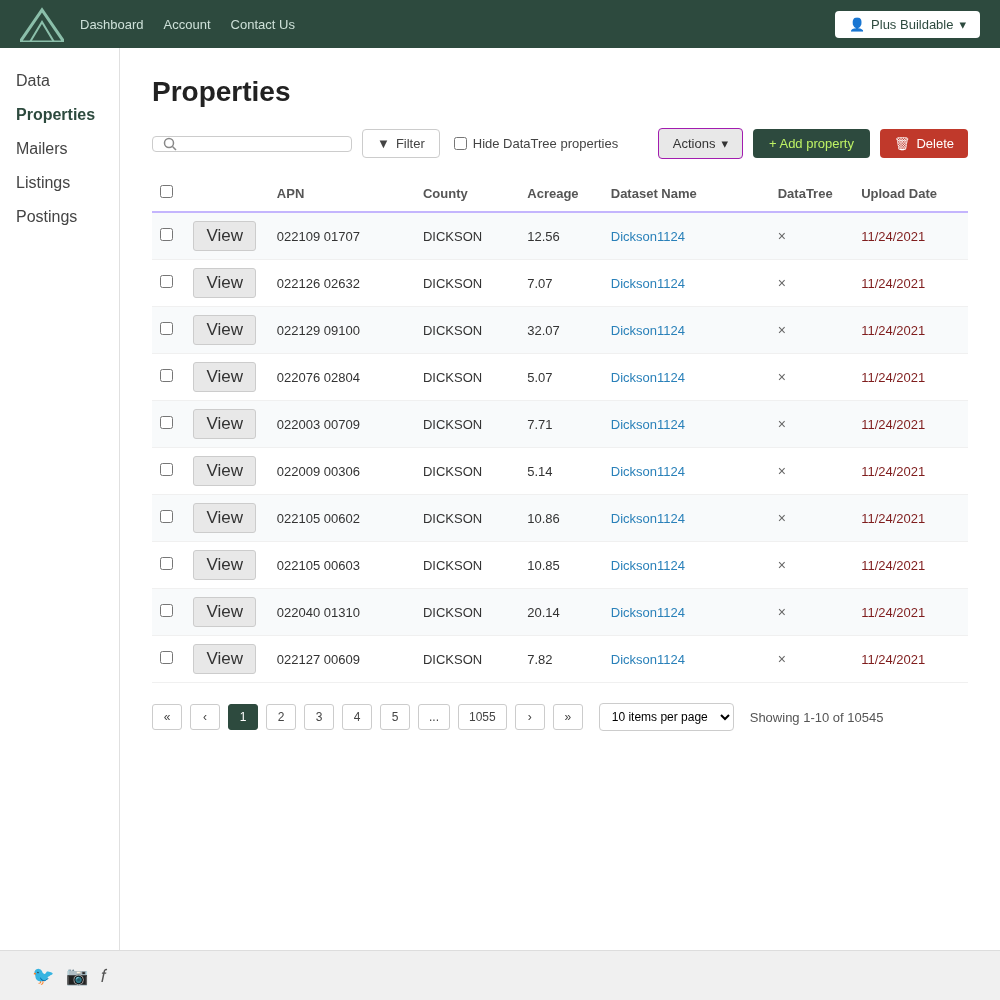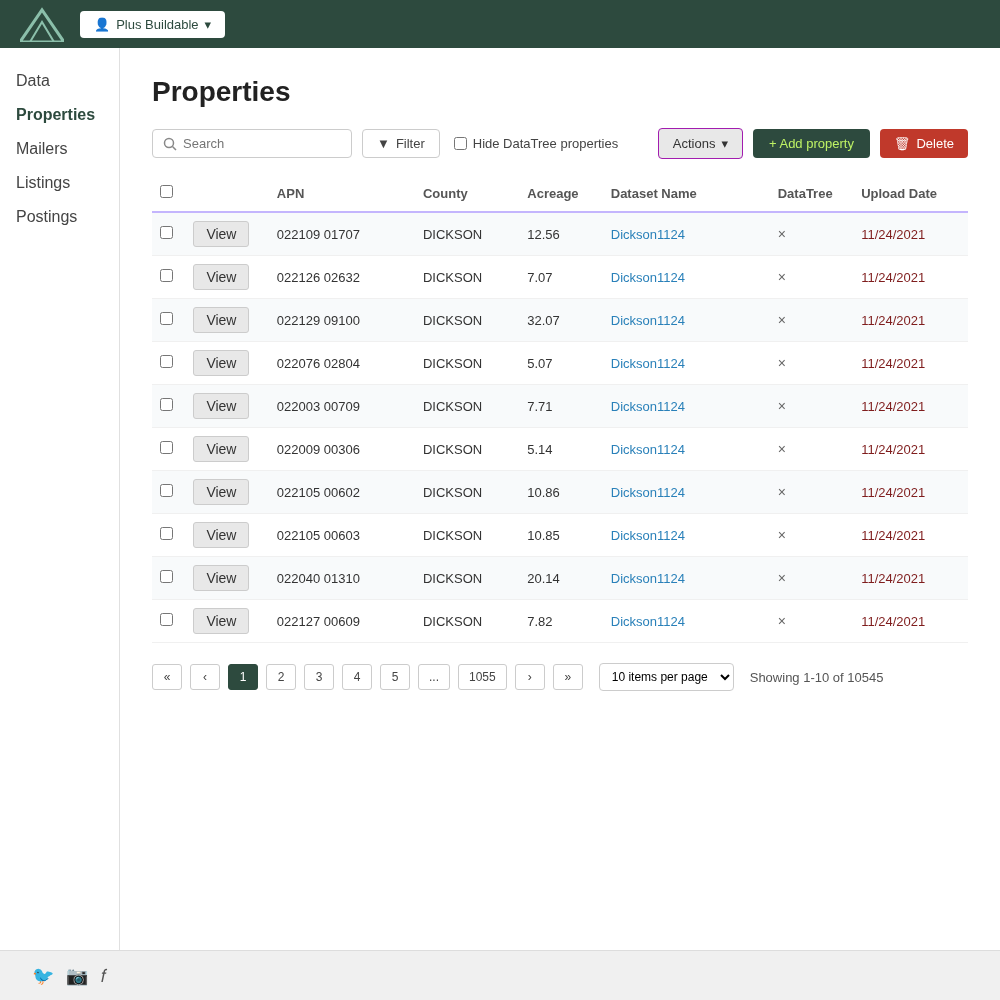--- a/index.html
+++ b/index.html
@@ -173,21 +173,21 @@
     .col-acreage { width: 80px; }
     .col-dataset { width: 160px; }
     .col-datatree { width: 80px; }
     .col-upload { width: 110px; }
 
     .view-btn {
       background: #e8e8e8;
       border: 1px solid #ccc;
       border-radius: 3px;
       padding: 4px 12px;
-      font-size: 14px;
+      font-size: 17px;
       cursor: pointer;
       color: #333;
     }
     .link-text { color: #2980b9; text-decoration: none; }
     .date-text { color: #7f1d1d; }
     .x-icon { color: #666; font-size: 14px; }
 
     
     .pagination-bar {
       display: flex;
@@ -240,20 +240,25 @@
     .footer-copy { flex: 1; text-align: center; font-size: 12px; color: #888; }
   </style>
 </head>
 <body>
 
 <nav class="top-nav">
   <svg class="nav-logo" viewBox="0 0 44 36" fill="none">
     <polygon points="0,36 22,4 44,36" fill="none" stroke="#8bbfaa" stroke-width="3"></polygon>
     <polygon points="10,36 22,16 34,36" fill="none" stroke="#8bbfaa" stroke-width="2"></polygon>
   </svg>
+  <div class="nav-links">
+    <a class="nav-link">Dashboard</a>
+    <a class="nav-link">Account</a>
+    <a class="nav-link">Contact Us</a>
+  </div>
   <button class="nav-user-btn">
     <span>👤</span>
     <span>Plus Buildable</span>
     <span>▾</span>
   </button>
 </nav>
 
 <div class="app-body">
 
   <aside class="sidebar">
@@ -267,21 +272,20 @@
   <main class="main-content">
 
     <h1 class="page-title">Properties</h1>
 
     <div class="toolbar">
       <div class="search-wrapper">
         <svg class="search-icon-svg" width="14" height="14" viewBox="0 0 14 14" fill="none">
           <circle cx="6" cy="6" r="4.5" stroke="#888" stroke-width="1.5"></circle>
           <line x1="9.5" y1="9.5" x2="13" y2="13" stroke="#888" stroke-width="1.5"></line>
         </svg>
-        <input type="text" class="search-input" placeholder="Search" style="">
       </div>
       <button class="filter-btn">
         <span>▼</span>
         <span>Filter</span>
       </button>
       <label class="hide-checkbox-wrapper">
         <input type="checkbox" style="">
         <span>Hide DataTree properties</span>
       </label>
       <div class="spacer"></div>

